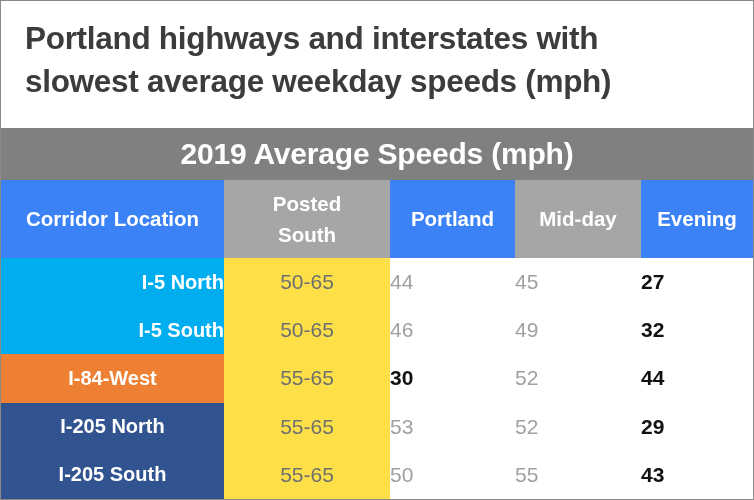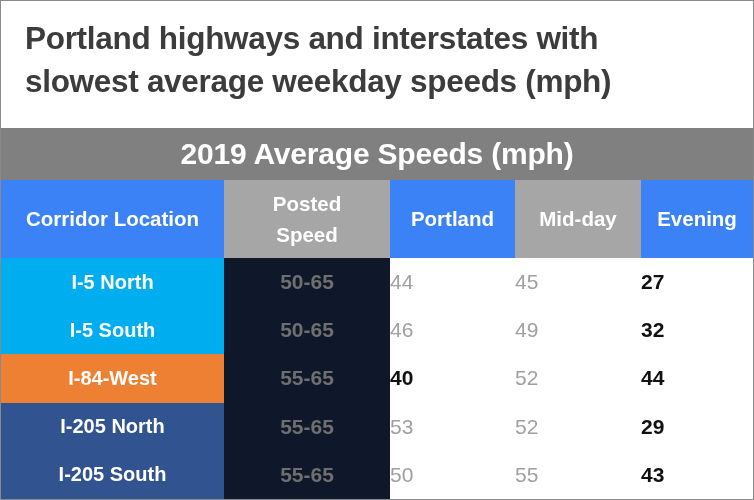--- a/index.html
+++ b/index.html
@@ -95,29 +95,29 @@
   
   tr.data-row > td { height: 40px; }
 
   td.corridor {
     color: #ffffff;
     font-size: 20px;
     font-weight: bold;
     text-align: center;
     padding-right: 24px;
   }
-  td.corridor.grp-i5   { background: #00AEEF; }
+  td.corridor.grp-i5   { background: #00AEEF; text-align: right; }
   td.corridor.grp-i84  { background: #ED8033; }
   td.corridor.grp-i205 { background: #31538F; }
 
   td.posted {
-    background: #0f172a;
+    background: #fde047;
     color: #6f6f6f;
     font-size: 21px;
-    font-weight: bold;
+    font-weight: normal;
     text-align: center;
     padding-right: 6px;
   }
   td.value {
     background: #ffffff;
     color: #a0a0a0;
     font-size: 21px;
     font-weight: normal;
     text-align: left;
   }
@@ -145,21 +145,21 @@
       <col class="c-evening">
     </colgroup>
     <thead>
       <tr>
         <th id="subtitle-cell" colspan="5">2019 Average Speeds (mph)</th>
       </tr>
       <tr class="header-row">
         <th class="h-corridor">Corridor Location</th>
         <th class="alt">
           <span class="posted-line">Posted</span>
-          <span class="posted-line">Speed</span>
+          <span class="posted-line">South</span>
         </th>
         <th>Portland</th>
         <th class="alt">Mid-day</th>
         <th>Evening</th>
       </tr>
     </thead>
     <tbody>
       <tr class="data-row">
         <td class="corridor grp-i5">I-5 North</td>
         <td class="posted">50-65</td>
@@ -170,21 +170,21 @@
       <tr class="data-row">
         <td class="corridor grp-i5">I-5 South</td>
         <td class="posted">50-65</td>
         <td class="value">46</td>
         <td class="value">49</td>
         <td class="value emph">32</td>
       </tr>
       <tr class="data-row">
         <td class="corridor grp-i84">I-84-West</td>
         <td class="posted">55-65</td>
-        <td class="value emph">40</td>
+        <td class="value emph">30</td>
         <td class="value">52</td>
         <td class="value emph">44</td>
       </tr>
       <tr class="data-row">
         <td class="corridor grp-i205">I-205 North</td>
         <td class="posted">55-65</td>
         <td class="value">53</td>
         <td class="value">52</td>
         <td class="value emph">29</td>
       </tr>

